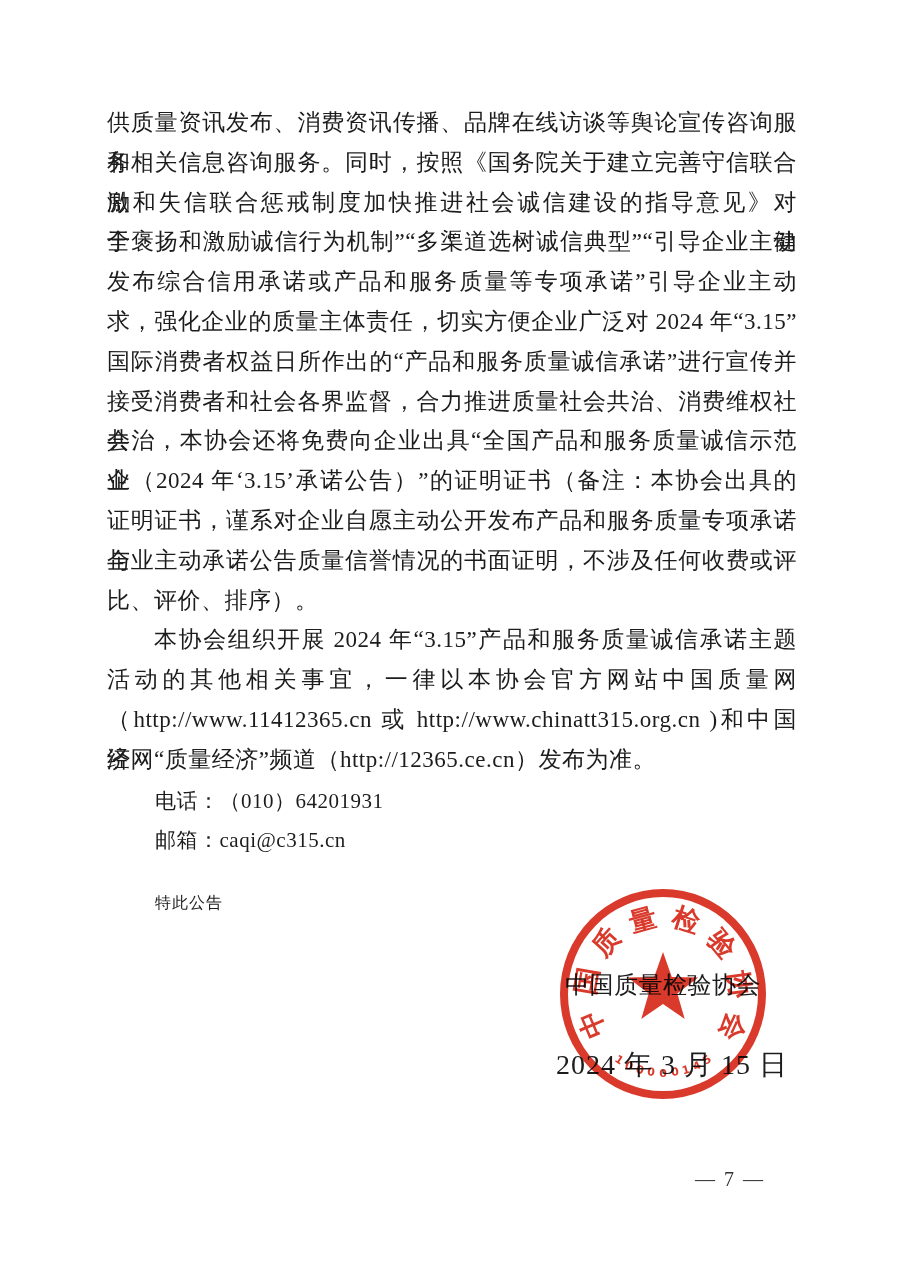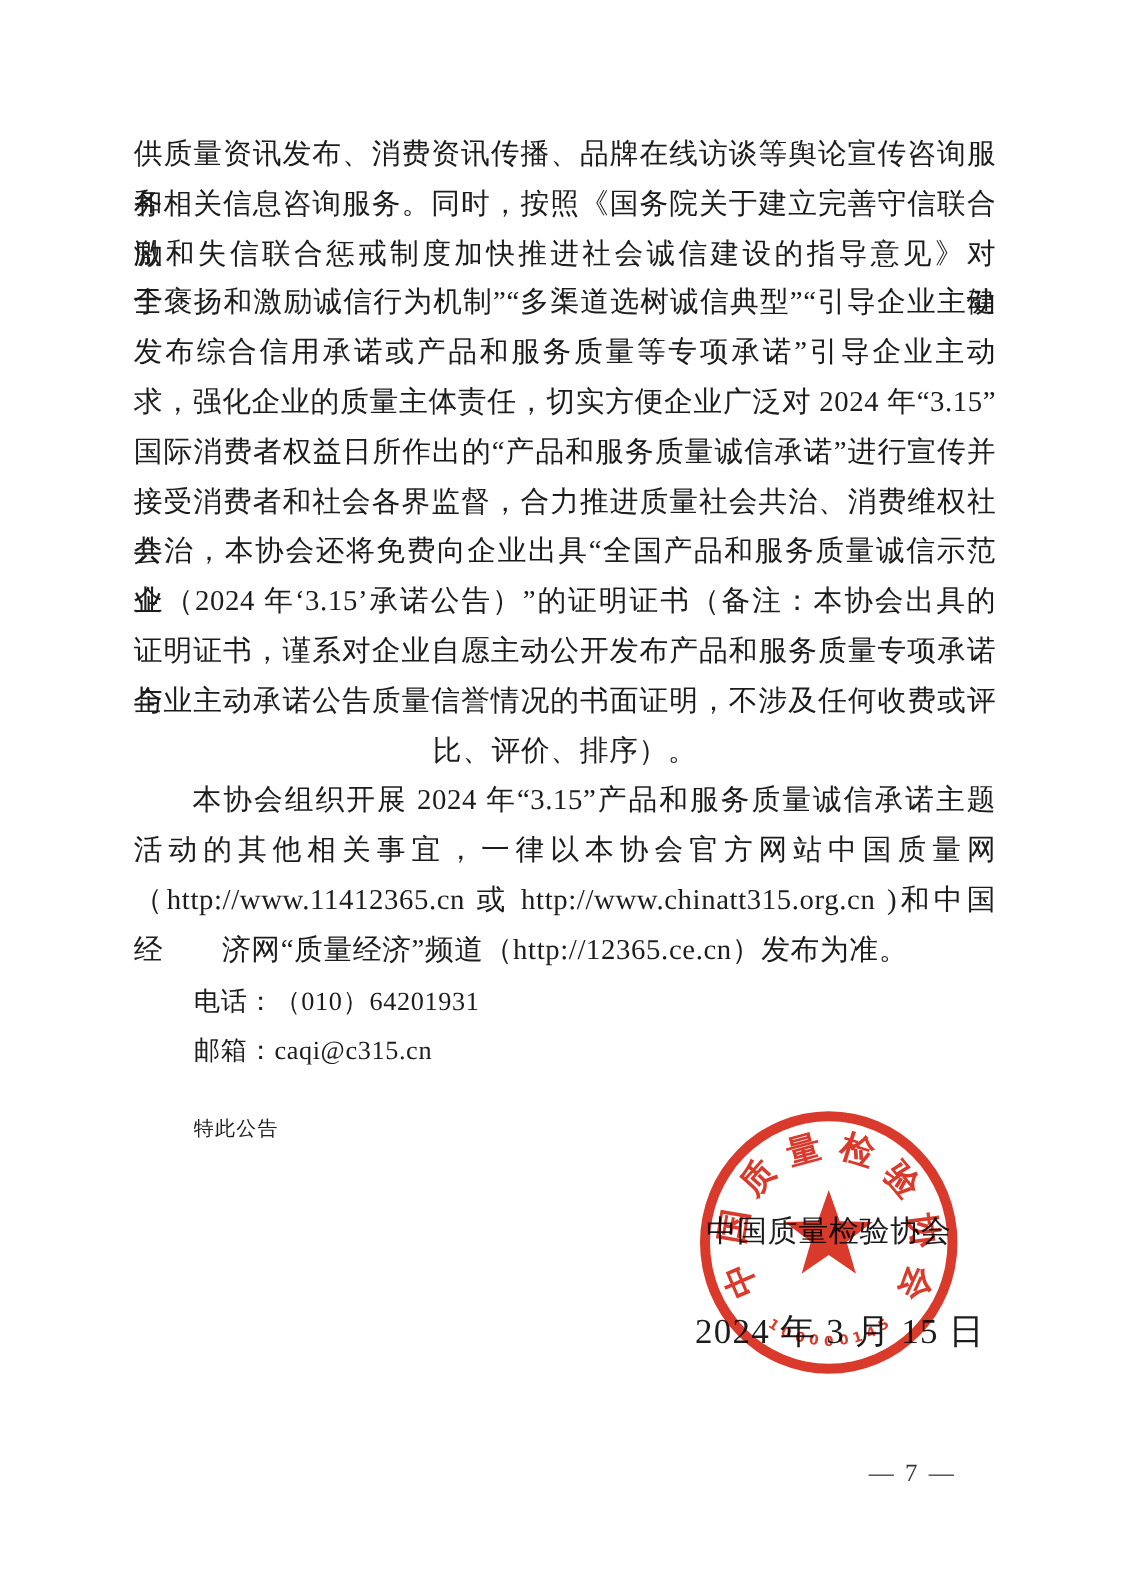--- a/index.html
+++ b/index.html
@@ -20,21 +20,21 @@
     left: 107px;
     top: 103px;
     width: 690px;
   }
   .bline {
     height: 39.8px;
     line-height: 39.8px;
     font-size: 23px;
     letter-spacing: 0.5px;
     white-space: nowrap;
-    text-align: center;
+    text-align: left;
   }
   .bline.jl {
     white-space: normal;
     text-align: justify;
     text-align-last: justify;
   }
   .bline.indent { text-indent: 47px; }
 
   .contact-line {
     position: absolute;

